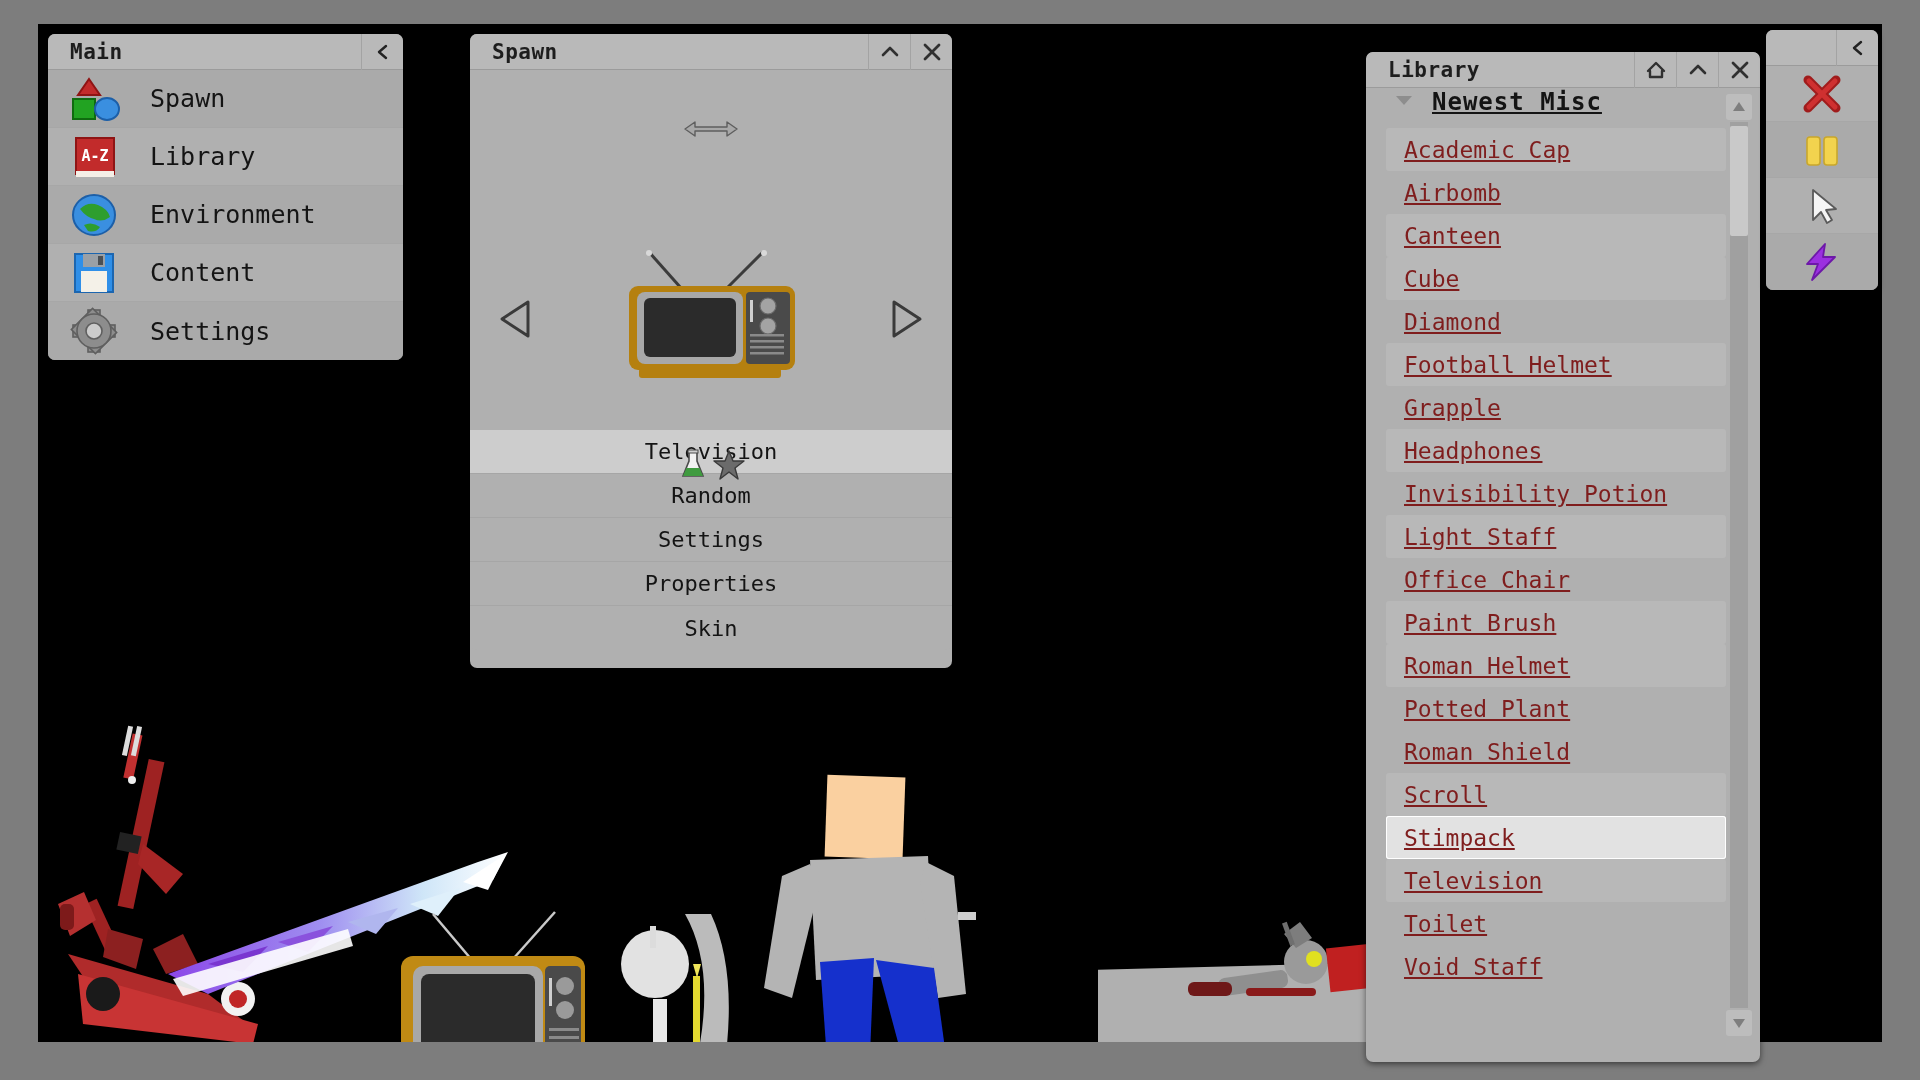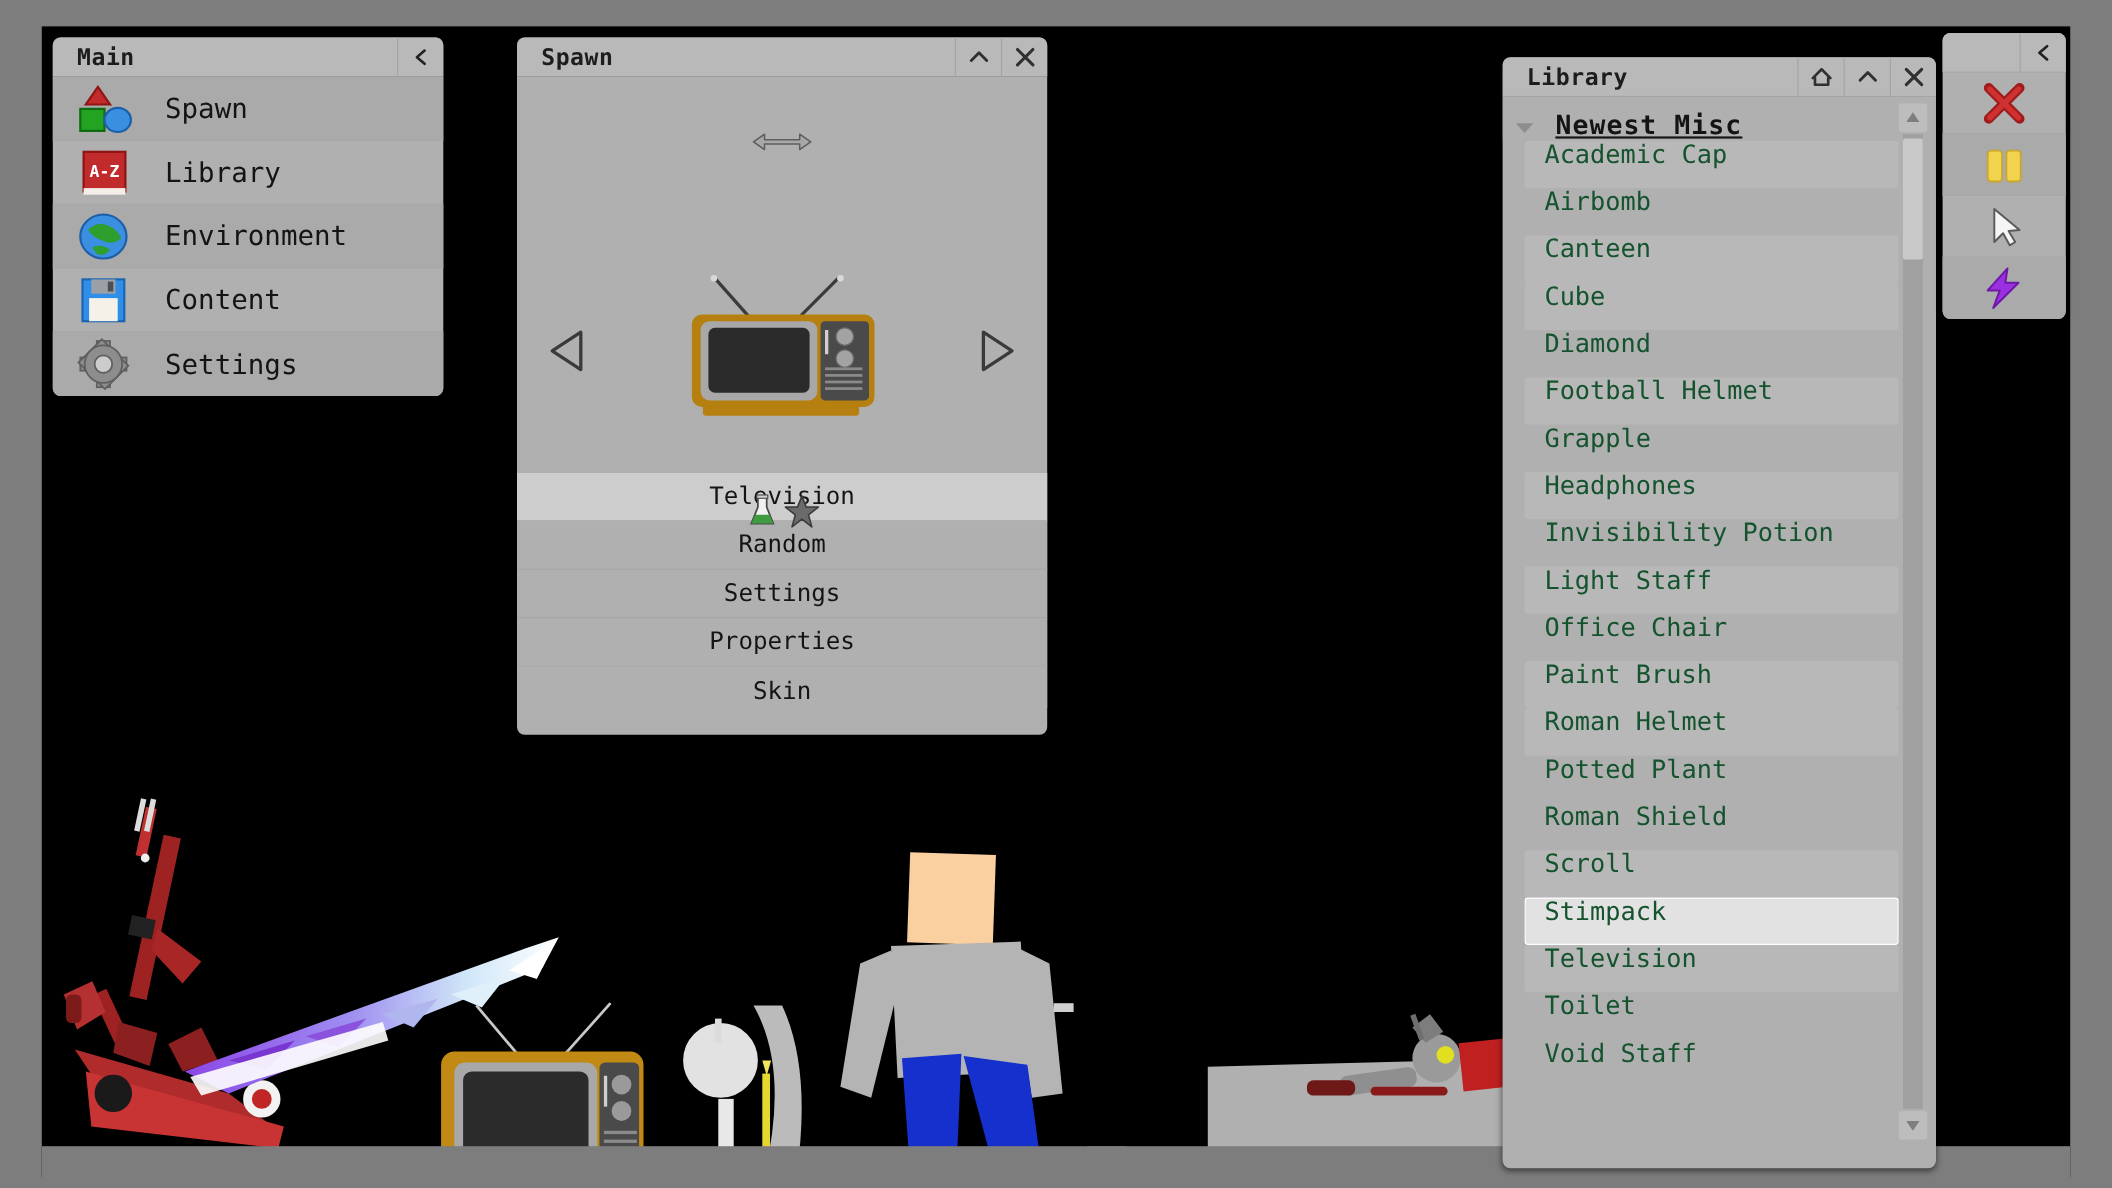--- a/index.html
+++ b/index.html
@@ -72,32 +72,32 @@
     font-size:22px; color:#141414; cursor:pointer; background:#b0b0b0;
     border-bottom:1px solid #a6a6a6;
   }
   .spawn-btn.sel{ background:#cdcdcd; }
   .spawn-btn:last-child{ border-radius:0 0 7px 7px; border-bottom:none;}
   #btn-list{ padding-bottom:18px; }
 
   
   #library-panel{ left:1366px; top:52px; width:394px; height:1010px; overflow:hidden; }
   #lib-group{
-    height:40px; display:flex; align-items:flex-end; padding-left:8px;
+    height:40px; display:flex; align-items:flex-start; padding-left:26px;
     background:#b0b0b0; cursor:pointer;
   }
   #lib-group .gname{
     font-size:24px; font-weight:bold; color:#141414; text-decoration:underline;
     margin-left:16px; letter-spacing:1px;
   }
   #lib-list{ position:relative; }
   .lib-item{
-    height:43px; display:flex; align-items:flex-start; padding-left:18px;
-    font-size:23px; color:#14532d; white-space:nowrap; overflow:hidden;
-    cursor:pointer; margin:0 34px 0 20px; border-radius:3px;
+    height:43px; display:flex; align-items:center; padding-left:18px;
+    font-size:23px; color:#7f1d1d; white-space:nowrap; overflow:hidden;
+    cursor:pointer; margin:0 34px 0 20px; border-radius:3px;text-decoration:underline;
   }
   .lib-item.alt{ background:rgba(255,255,255,.10); }
   .lib-item.sel{ background:#e2e2e2; box-shadow:0 0 0 1px #fff inset; }
   #lib-scroll{
     position:absolute; right:8px; top:42px; width:26px; bottom:26px;
   }
   .sbtn{
     width:26px;height:26px;display:flex;align-items:center;justify-content:center;
     background:#bdbdbd;border-radius:3px;cursor:pointer;
   }

